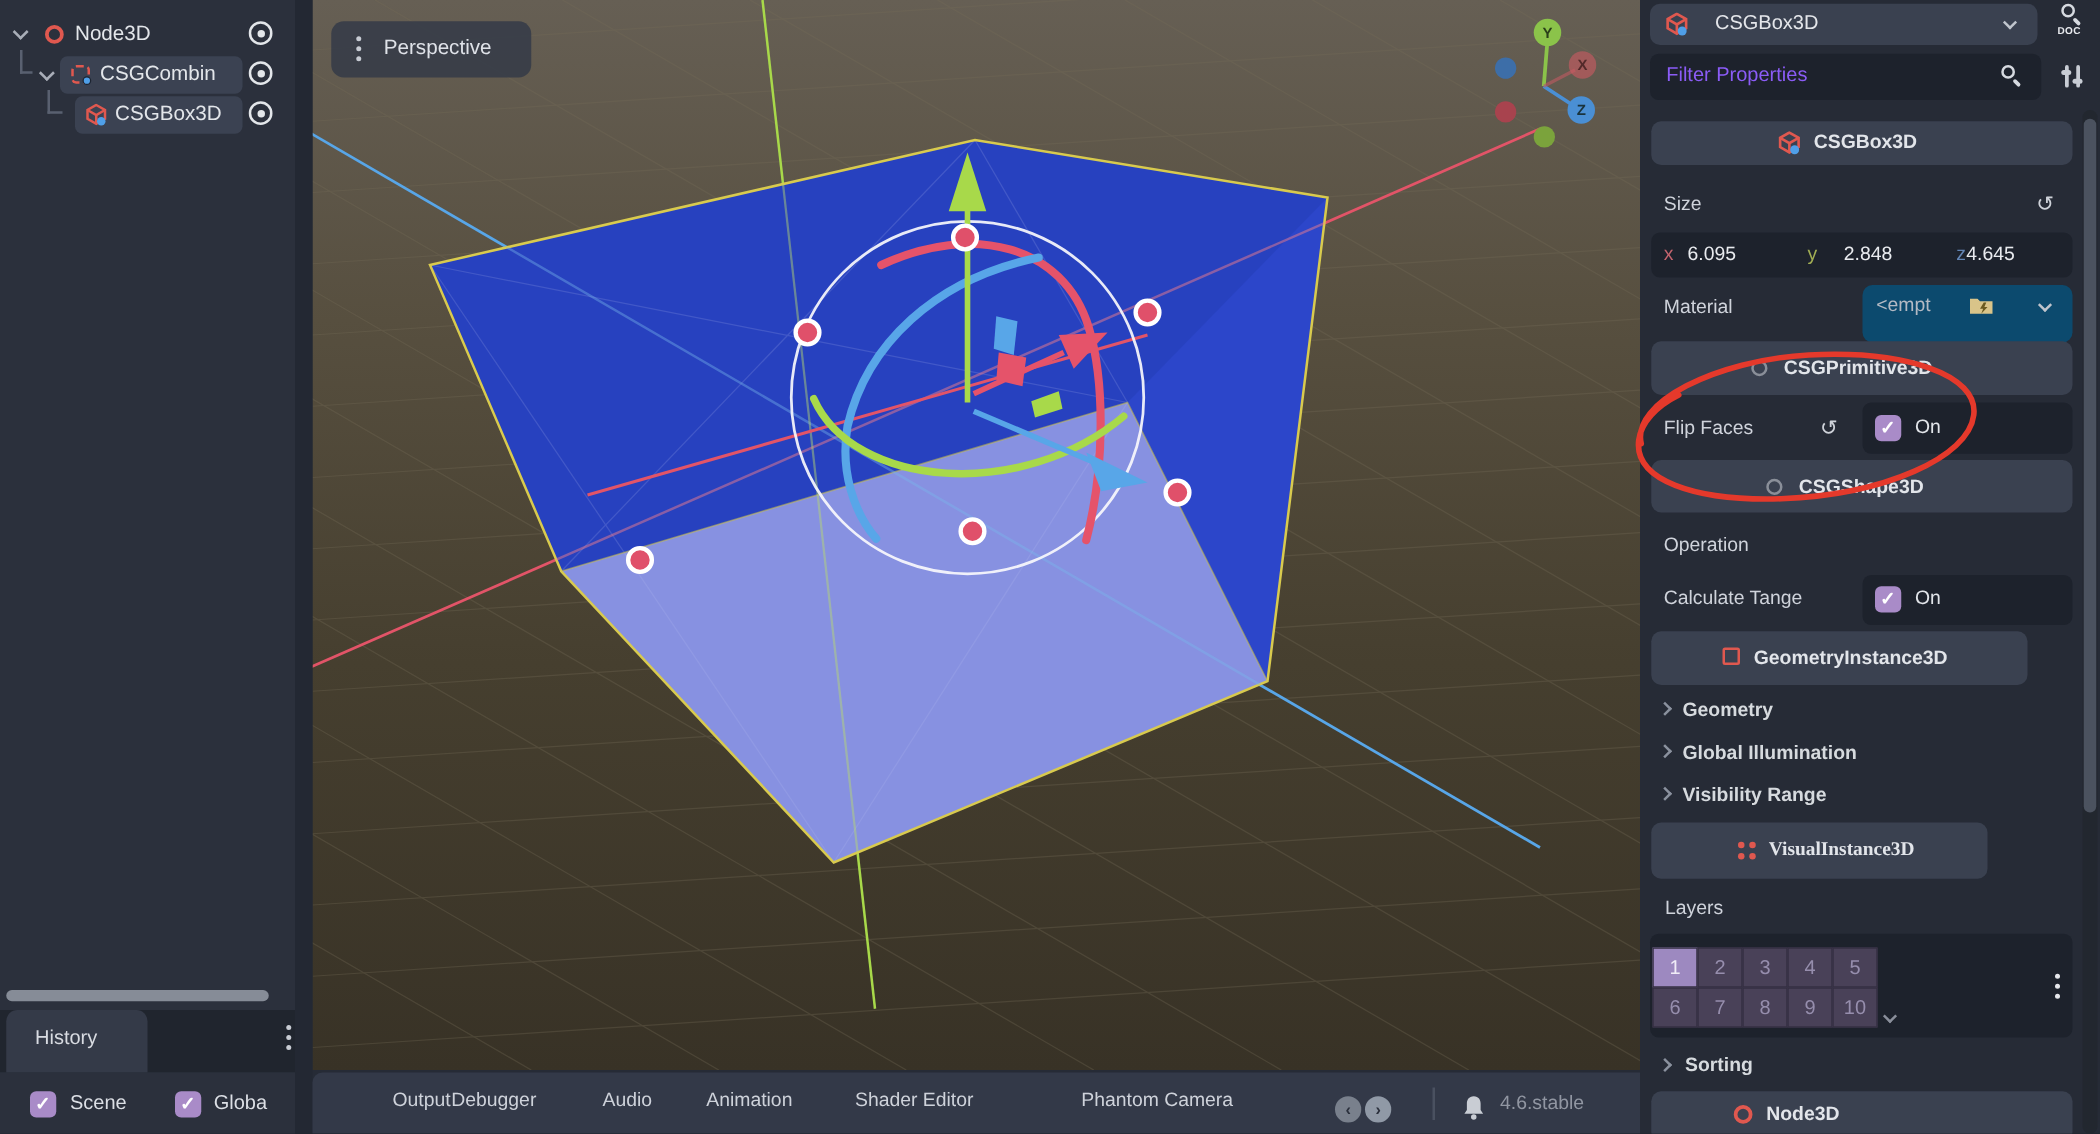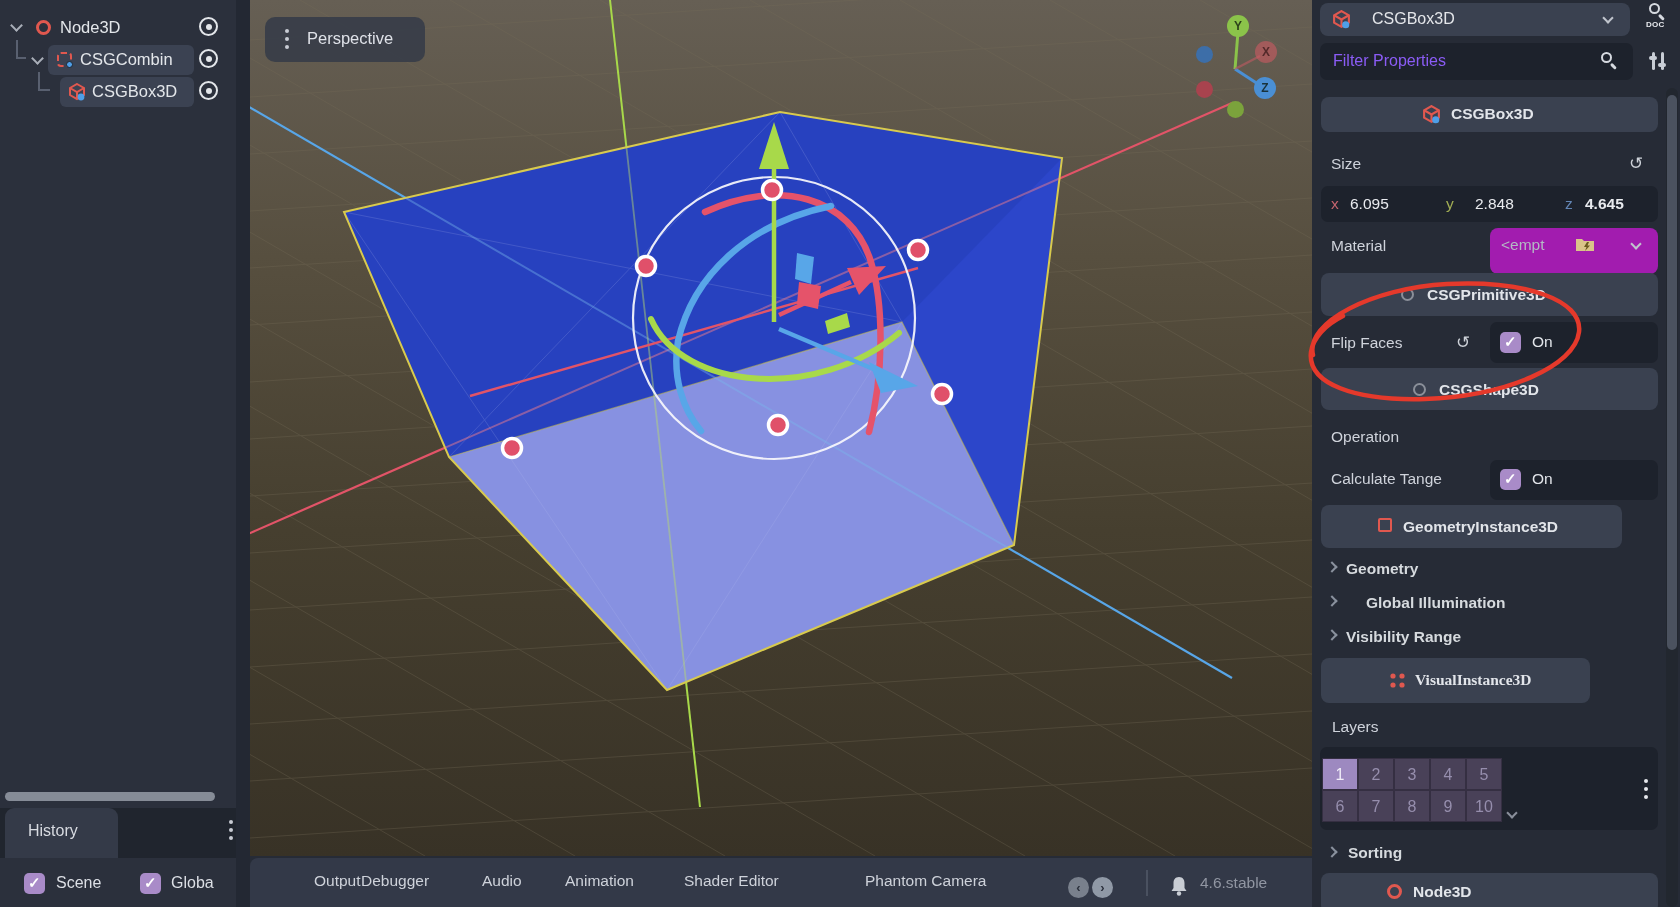--- a/index.html
+++ b/index.html
@@ -303,25 +303,25 @@
   </div>
 
   <span class="insp-label" style="left:1331px;top:155px;">Size</span>
   <span class="revert" style="left:1629px;top:153px;">↺</span>
   <div class="insp-dark" style="left:1321px;top:186px;width:337px;height:36px;">
     <span class="vec-comp" style="left:10px;top:9px;color:#c4646e;">x</span>
     <span class="vec-val" style="left:29px;top:9px;">6.095</span>
     <span class="vec-comp" style="left:125px;top:9px;color:#a2ae54;">y</span>
     <span class="vec-val" style="left:154px;top:9px;">2.848</span>
     <span class="vec-comp" style="left:244px;top:9px;color:#6386b5;">z</span>
-    <span class="vec-val" style="left:264px;top:9px;font-weight:bold;">4.645</span>
+    <span class="vec-val" style="left:252px;top:9px;">4.645</span>
   </div>
 
   <span class="insp-label" style="left:1331px;top:237px;">Material</span>
-  <div class="insp-box" style="left:1490px;top:228px;width:168px;height:46px;background:#a21caf;text-align:right;">
+  <div class="insp-box" style="left:1490px;top:228px;width:168px;height:46px;background:#0c4a6e;text-align:right;">
     <span class="abs" style="left:11px;top:8px;font-size:15.5px;color:#b4bac4;">&lt;empt</span>
     <svg class="abs" style="left:85px;top:8px;" width="20" height="17" viewBox="0 0 20 17">
       <path d="M1,3 L7,3 L9,5 L19,5 L19,15 L1,15 Z" fill="#d9c489"></path>
       <polygon points="12,6 9,11 11.5,11 10,15 15,9.5 12.5,9.5 14,6" fill="#6b5a20"></polygon>
     </svg>
     <span class="chevd" style="left:142px;top:12px;"></span>
   </div>
 
   <div class="insp-box" style="left:1321px;top:273px;width:337px;height:43px;">
     <span class="circ-icon" style="left:80px;top:15px;"></span>
@@ -349,21 +349,21 @@
   </div>
 
   <div class="insp-box" style="left:1321px;top:505px;width:301px;height:43px;">
     <span class="abs" style="left:57px;top:13px;width:14px;height:14px;border:2.5px solid #e0584f;border-radius:2px;"></span>
     <span class="insp-header-text" style="left:82px;top:13px;">GeometryInstance3D</span>
   </div>
 
   <span class="chev-right" style="left:1328px;top:563px;"></span>
   <span class="group-row" style="left:1346px;top:560px;">Geometry</span>
   <span class="chev-right" style="left:1328px;top:597px;"></span>
-  <span class="group-row" style="left:1346px;top:594px;margin-left:20px;">Global Illumination</span>
+  <span class="group-row" style="left:1346px;top:594px;">Global Illumination</span>
   <span class="chev-right" style="left:1328px;top:631px;"></span>
   <span class="group-row" style="left:1346px;top:628px;">Visibility Range</span>
 
   <div class="insp-box" style="left:1321px;top:658px;width:269px;height:45px;font-family:Liberation Serif, serif;">
     <svg class="abs" style="left:68px;top:14px;" width="18" height="18" viewBox="0 0 18 18">
       <circle cx="4" cy="4" r="2.6" fill="#e0584f"></circle>
         <circle cx="13" cy="4" r="2.6" fill="#e0584f"></circle>
       <circle cx="4" cy="13" r="2.6" fill="#e0584f"></circle>
         <circle cx="13" cy="13" r="2.6" fill="#e0584f"></circle>
     </svg>

